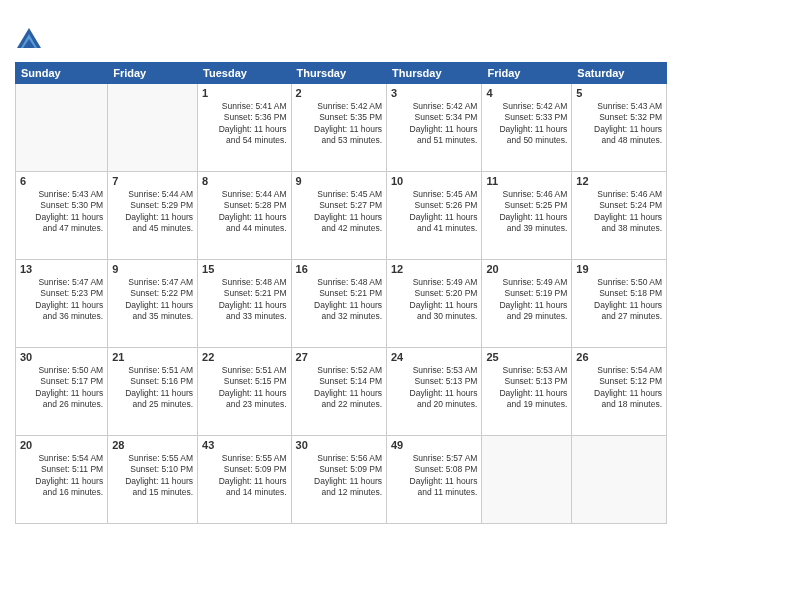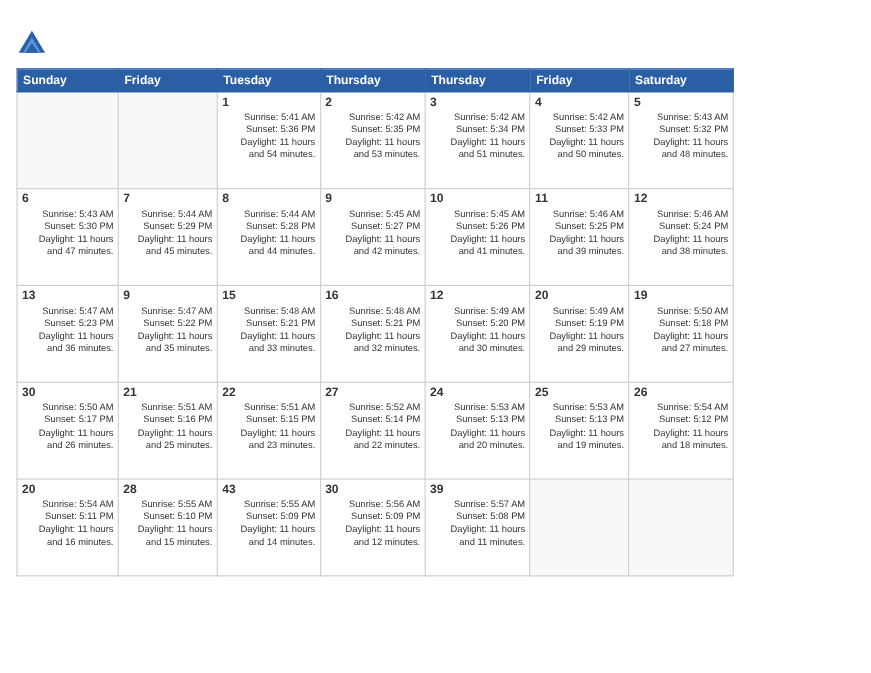--- a/index.html
+++ b/index.html
@@ -260,21 +260,21 @@
           </td>
           <td>
             <span class="day-number">43</span>
             <div class="day-info">Sunrise: 5:55 AM<br>Sunset: 5:09 PM<br>Daylight: 11 hours<br>and 14 minutes.</div>
           </td>
           <td>
             <span class="day-number">30</span>
             <div class="day-info">Sunrise: 5:56 AM<br>Sunset: 5:09 PM<br>Daylight: 11 hours<br>and 12 minutes.</div>
           </td>
           <td>
-            <span class="day-number">39</span>
+            <span class="day-number">49</span>
             <div class="day-info">Sunrise: 5:57 AM<br>Sunset: 5:08 PM<br>Daylight: 11 hours<br>and 11 minutes.</div>
           </td>
           <td class="empty"></td>
           <td class="empty"></td>
         </tr>
       </tbody>
   </table>
 </div>
 
 </body></html>

